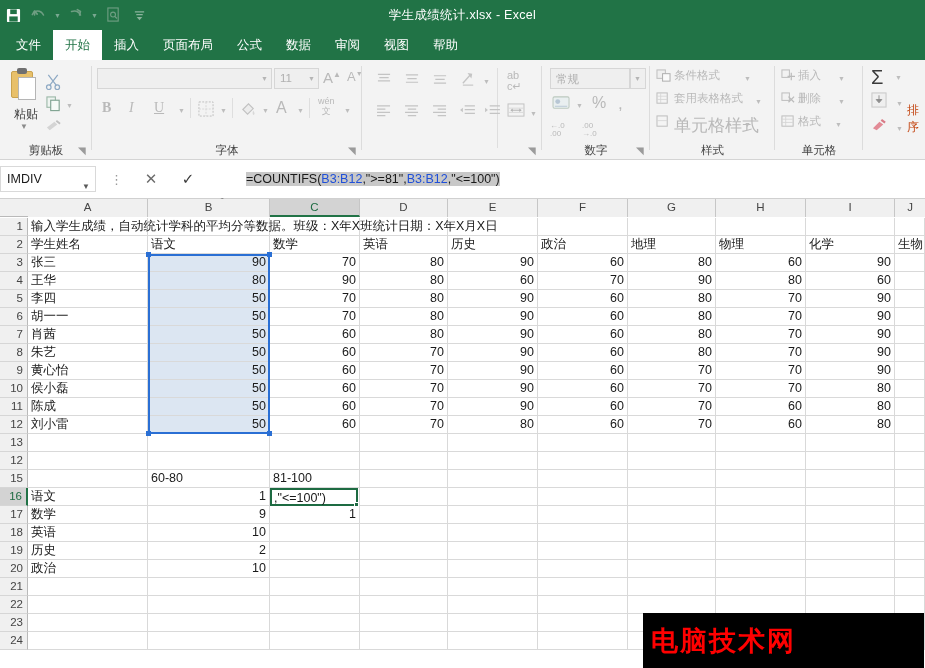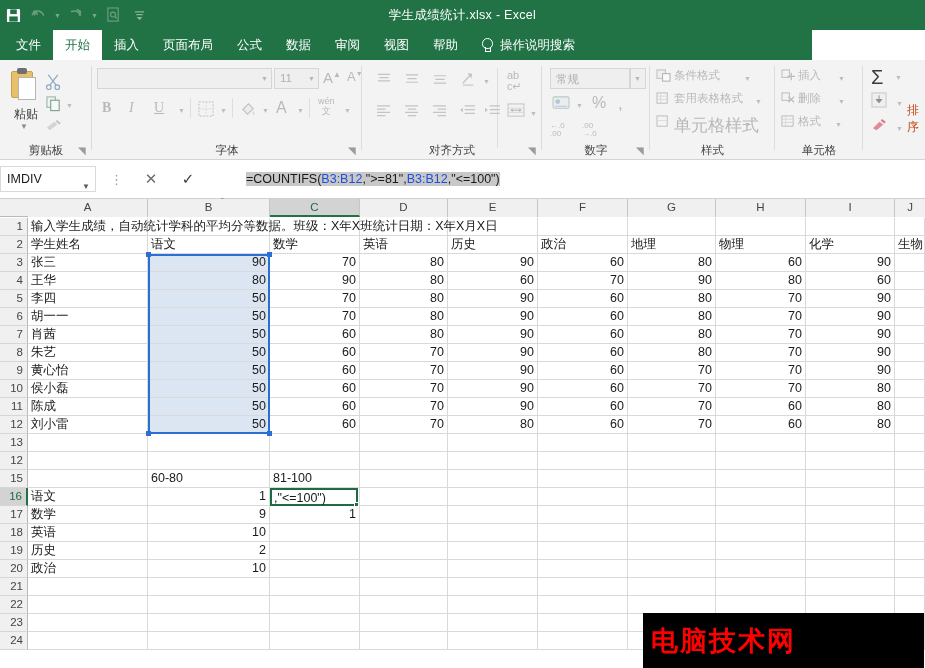--- a/index.html
+++ b/index.html
@@ -26,22 +26,22 @@
   .qat-caret { width: 11px; height: 30px; display: flex; align-items: center; justify-content: center;
     color: #7aa891; font-size: 7px; }
   .title-text {
     position: absolute; top: 0; left: 0; width: 925px; height: 30px;
     line-height: 30px; text-align: center; color: #ffffff; font-size: 12.5px;
     letter-spacing: .3px;
   }
 
   
   .tabbar {
-    position: absolute; top: 30px; left: 0; width: 812px; height: 30px;
-    background: #217346; display: flex; align-items: center; padding-left: 4px;
+    position: absolute; top: 30px; left: 0; width: 925px; height: 30px;
+    background: #217346; display: flex; align-items: flex-start; padding-left: 4px;
   }
   .tab {
     display: flex; align-items: center; padding: 0 12px;
     color: #ffffff; font-size: 12.5px; height: 30px; white-space: nowrap;
   }
   .tab.active { background: #ffffff; color: #217346; }
   .tellme {
     display: flex; align-items: center; gap: 7px; padding: 0 10px;
     color: #ffffff; font-size: 12.5px; white-space: nowrap;
   }
@@ -266,24 +266,20 @@
   <div class="tabbar">
     <div class="tab">文件</div>
     <div class="tab active">开始</div>
     <div class="tab">插入</div>
     <div class="tab">页面布局</div>
     <div class="tab">公式</div>
     <div class="tab">数据</div>
     <div class="tab">审阅</div>
     <div class="tab">视图</div>
     <div class="tab">帮助</div>
-    <div class="tellme">
-      <span class="bulb"></span>
-      <span>操作说明搜索</span>
-    </div>
   </div>
 
   <div class="ribbon">
 
     <div class="rgroup" style="left:0; width:92px;">
       <div class="paste-ico">
         <div class="clip"></div>
           <div class="clip-top"></div>
           <div class="page"></div>
       </div>
@@ -405,21 +401,20 @@
       <div class="fbtn" style="left:145px; top:43px;">
         <svg width="18" height="15" viewBox="0 0 19 16">
             <rect x="1" y="1" width="17" height="13" stroke="#c4c4c4" stroke-width="1.1" fill="none"></rect>
             <path d="M1 5.5H18M1 10H18" stroke="#d8d8d8" stroke-width="1"></path>
             <path d="M4 7.7H15" stroke="#b4b4b4" stroke-width="1.1"></path>
             <path d="M6 5.8 L3.6 7.7 L6 9.6" fill="#b4b4b4"></path>
             <path d="M13 5.8 L15.4 7.7 L13 9.6" fill="#b4b4b4"></path>
           </svg></div>
       <div class="tiny-caret" style="left:168px; top:50px;">▼</div>
 
-      <div class="rgroup-label">对齐方式</div>
       <div class="dlg-launcher">◥</div>
       <div class="rgroup-sep" style="right:0;"></div>
     </div>
 
     <div class="rgroup" style="left:542px; width:108px;">
       <div class="ctl-box" style="left:8px; top:8px; width:80px; height:21px;">
         <span class="cv">常规</span>
       </div>
       <div class="ctl-box" style="left:88px; top:8px; width:16px; height:21px;">
         <span class="ctl-caret" style="right:4px;">▼</span>

